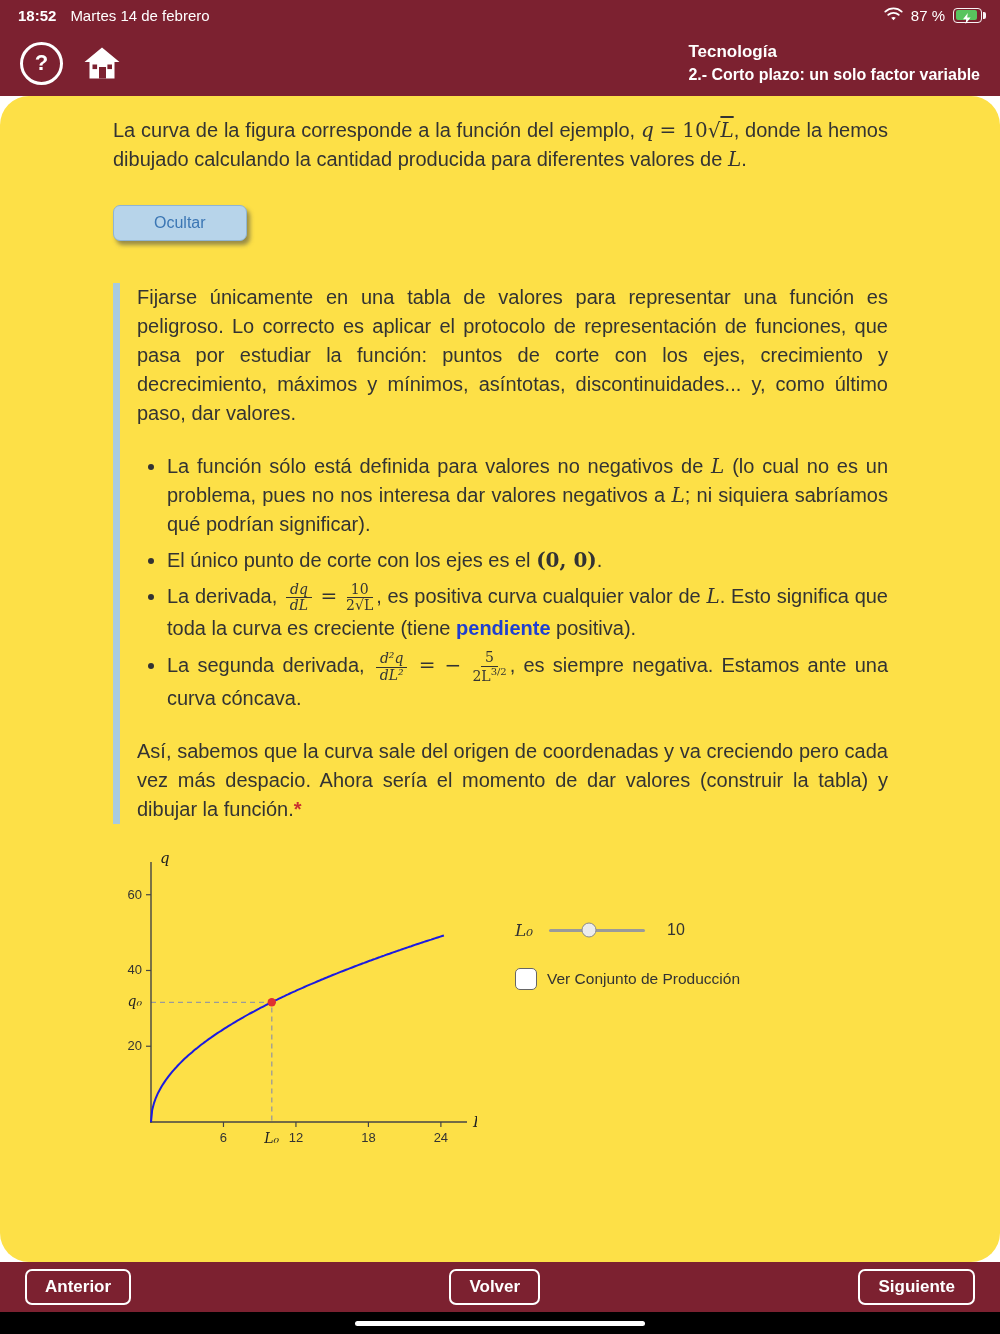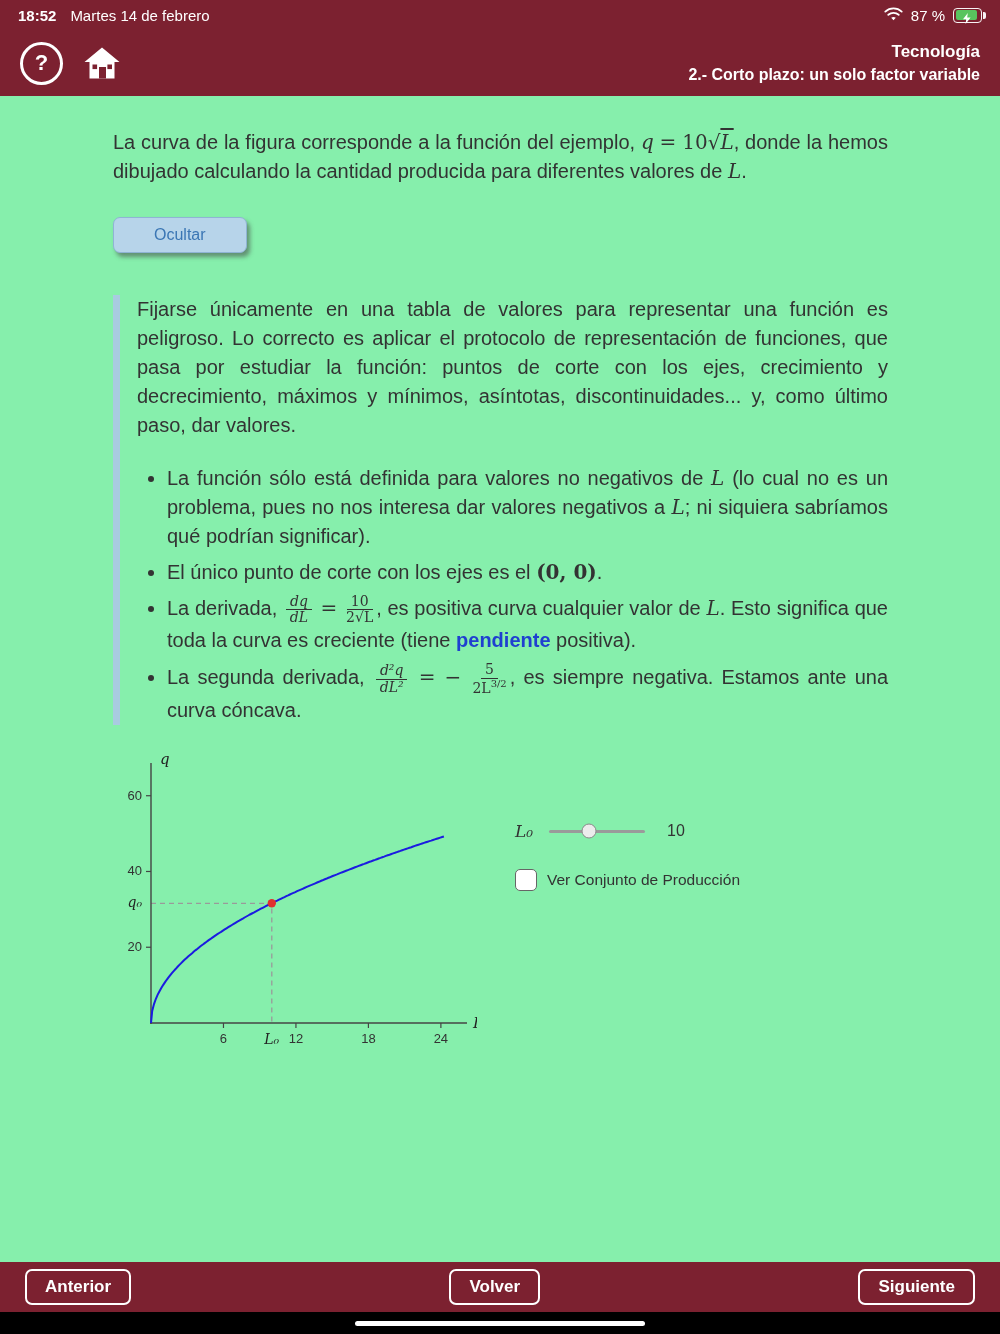--- a/index.html
+++ b/index.html
@@ -26,27 +26,28 @@
   .app-header{
     height:66px;background:#7c2130;color:#fff;flex:0 0 auder;
     flex:0 0 auto;display:flex;align-items:center;padding:0 20px;
   }
   .help-circle{
     width:37px;height:37px;border:3px solid #fff;border-radius:50%;
     display:flex;align-items:center;justify-content:center;
     font-size:22px;font-weight:bold;color:#fff;margin-right:20px;cursor:pointer;
   }
   .home-btn{cursor:pointer;display:flex;align-items:center;}
-  .header-right{margin-left:auto;text-align:right;line-height:1.35;}
+  .header-right{margin-left:auto;line-height:1.35;}
   .header-title{font-size:17px;font-weight:bold;}
   .header-subtitle{font-size:16px;font-weight:bold;}
   
   .content{
-    flex:1 1 auto;background:#86efac;overflow:hidden;
-    padding:32px 112px 0 113px;
+    flex:1 1 auto;background:#fde047;overflow:hidden;
+    padding:20px 112px 0 113px;
+    border-radius:29px;
   }
   .intro{font-size:20px;line-height:1.47;text-align:justify;margin:0;}
   
   .mi{font-family:"DejaVu Serif",serif;font-style:italic;}
   .mr{font-family:"DejaVu Serif",serif;}
   .mb{font-family:"DejaVu Serif",serif;font-weight:bold;}
   .ol{text-decoration:overline;}
   .frac{display:inline-flex;flex-direction:column;align-items:center;vertical-align:middle;line-height:1.12;font-size:14px;margin:0 3px;}
   .frac .num{border-bottom:1.3px solid #333;padding:0 4px;}
   .frac sup{font-size:10px;line-height:1;}
@@ -189,20 +190,21 @@
             <span class="mi">dL²</span>
           </span>
         <span class="mr">= −</span>
         <span class="frac">
             <span class="num mr">5</span>
             <span class="mr"><span>2L</span><sup class="mr">3/2</sup></span>
           </span><span>, es siempre negativa. Estamos ante una curva cóncava.</span>
       </li>
     </ul>
 
+    <p><span>Así, sabemos que la curva sale del origen de coordenadas y va creciendo pero cada vez más despacio. Ahora sería el momento de dar valores (construir la tabla) y dibujar la función.</span><span class="star">*</span></p>
   </div>
 
   <div class="chart-row">
     <div class="chart-box">
       <svg id="chart-svg" width="370" height="312" viewBox="0 0 370 312">
           <polyline points="44,152.3030303030303 164.7843137254902,152.3030303030303 164.7843137254902,272" fill="none" stroke="#9a9a9a" stroke-width="1.3" stroke-dasharray="5 4"></polyline>
           <line x1="44" y1="273" x2="44" y2="12" stroke="#444444" stroke-width="1.4"></line>
           <line x1="43" y1="272" x2="360" y2="272" stroke="#444444" stroke-width="1.4"></line>
           <line x1="116.47058823529412" y1="272" x2="116.47058823529412" y2="277" stroke="#444444" stroke-width="1.2"></line>
           <text x="116.47058823529412" y="292" text-anchor="middle" font-size="13" fill="#333" font-family="Liberation Sans, sans-serif">6</text>

